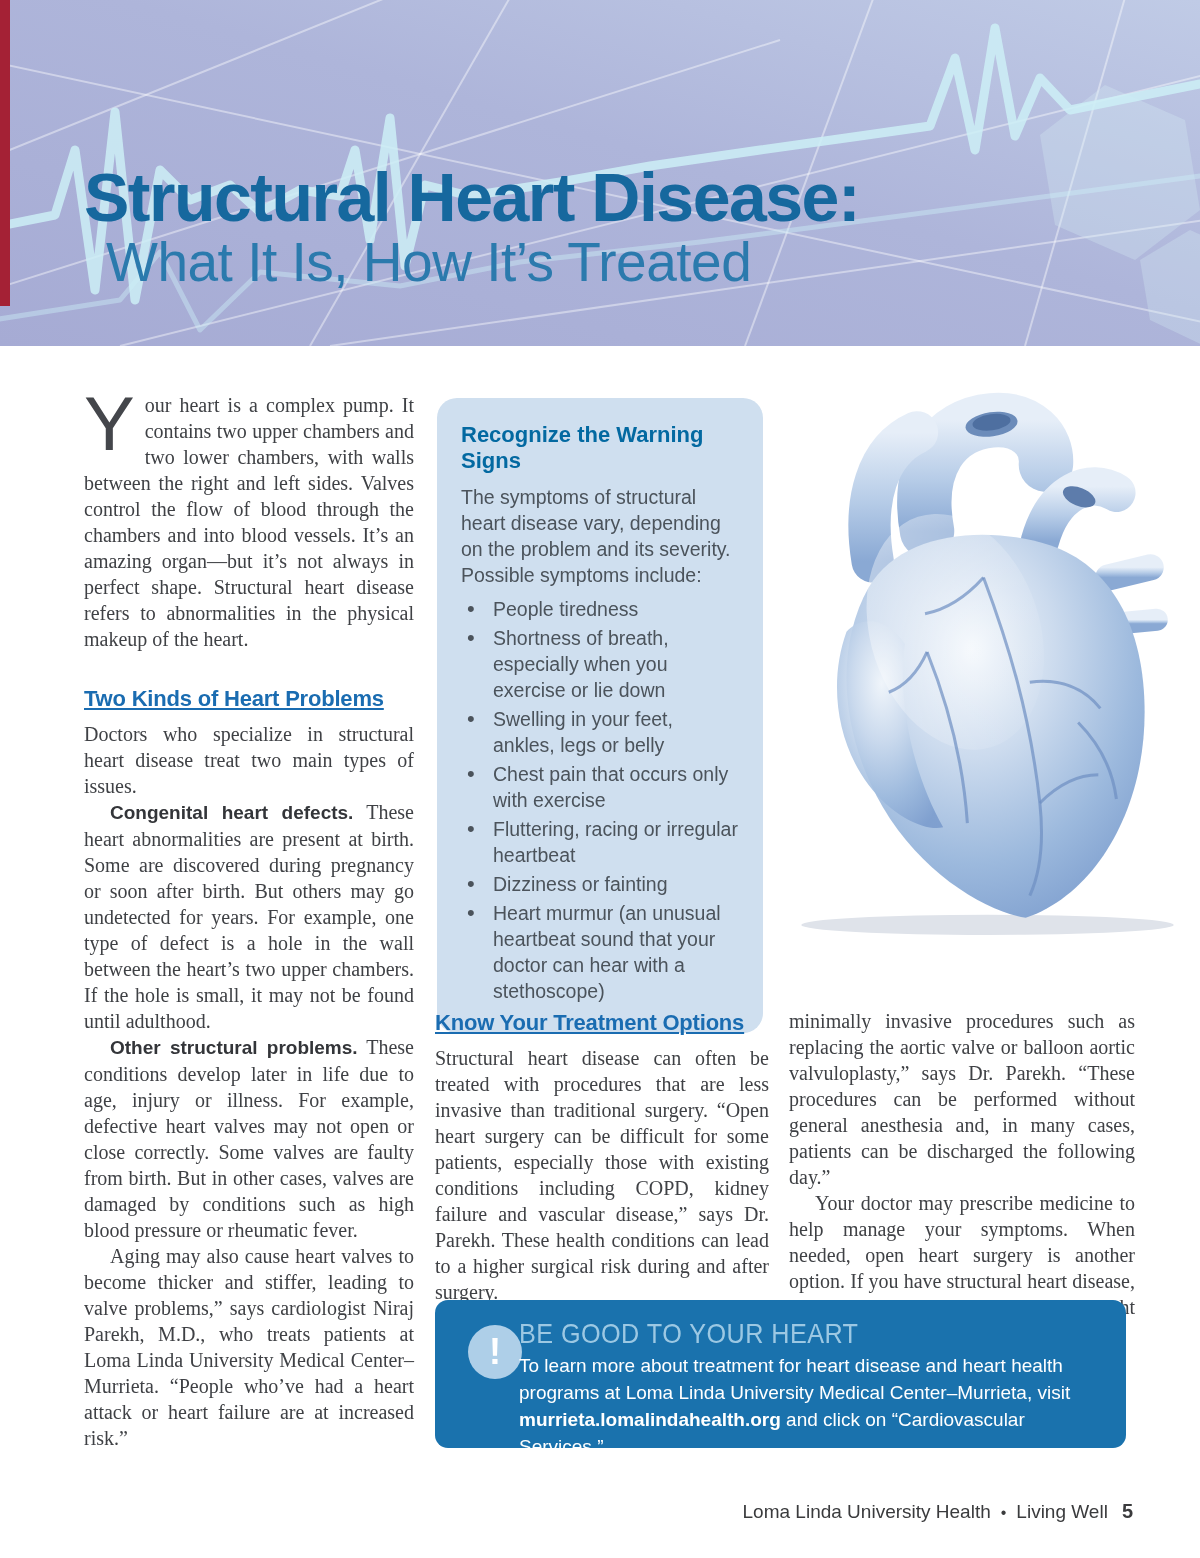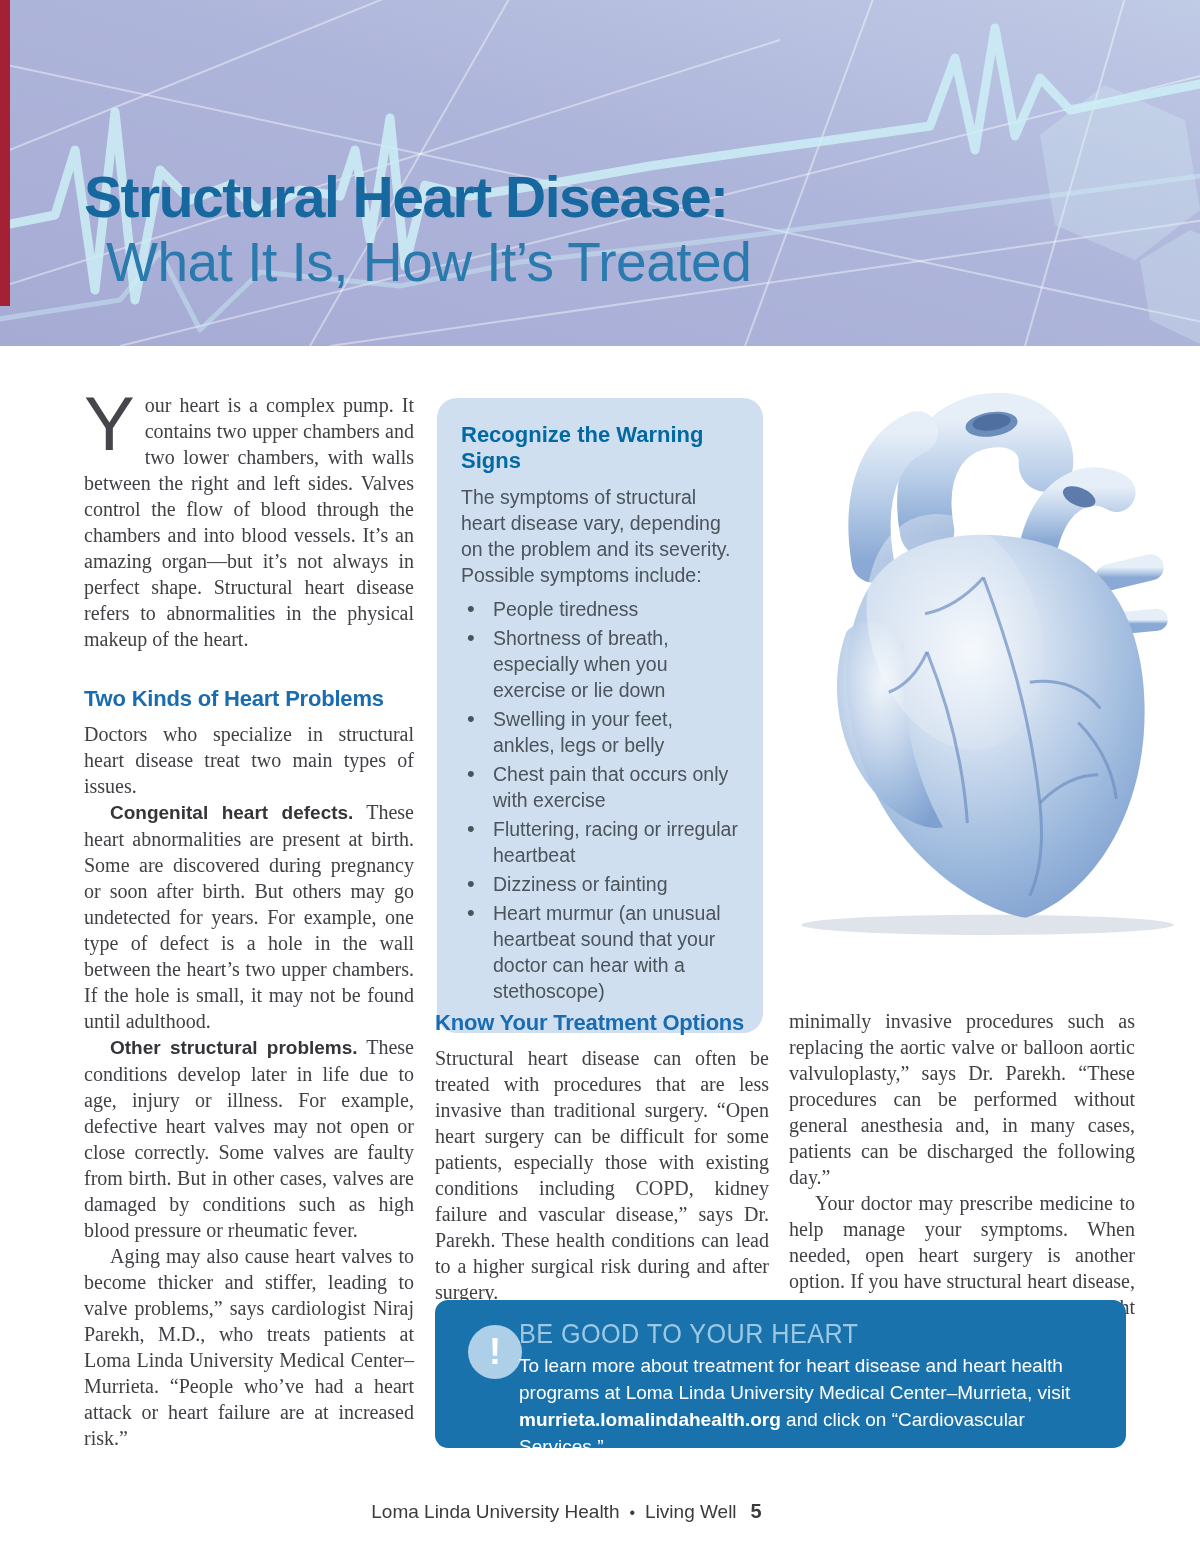--- a/index.html
+++ b/index.html
@@ -6,35 +6,35 @@
   .page{
     position:relative;width:1200px;height:1558px;margin:0 auto;background:#ffffff;
     overflow:hidden;font-family:"Liberation Sans",sans-serif;
   }
   
   .hero{position:absolute;left:0;top:0;width:1200px;height:346px;overflow:hidden;}
   .hero svg{display:block;width:1200px;height:346px;}
   .red-bar{position:absolute;left:0;top:0;width:10px;height:306px;background:#a42135;}
   .hero-title{position:absolute;left:84px;top:166px;}
   .hero-title .t1{
-    font-family:"Liberation Sans",sans-serif;font-weight:700;font-size:57px;
+    font-family:"Liberation Sans",sans-serif;font-weight:700;font-size:68px;
     color:#16689e;letter-spacing:-1.5px;line-height:62px;
   }
   .hero-title .t2{
     font-family:"Liberation Sans",sans-serif;font-weight:400;font-size:55px;
     color:#2b7aad;letter-spacing:-0.5px;line-height:60px;margin-top:4px;margin-left:22px;
   }
   
   .serif{font-family:"Liberation Serif",serif;font-size:20px;line-height:26px;color:#3f4145;text-align:justify;}
   .serif p{margin:0;}
   .indent{text-indent:26px;}
   .lead-bold{font-family:"Liberation Sans",sans-serif;font-weight:700;color:#333539;font-size:19px;}
   h3.sec{
     font-family:"Liberation Sans",sans-serif;font-weight:700;font-size:22px;
-    color:#1a6cb1;margin:34px 0 9px 0;letter-spacing:-0.2px;text-align:left;
+    color:#1a6cb1;margin:34px 0 9px 0;letter-spacing:-0.2px;text-align:left;text-decoration:underline;
   }
   .col-left{position:absolute;left:84px;top:392px;width:330px;}
   .dropcap{
     float:left;font-family:"Liberation Sans",sans-serif;font-weight:400;
     font-size:76px;line-height:56px;padding:4px 10px 0 0;color:#44464b;
   }
   
   .warn-box{
     position:absolute;left:437px;top:398px;width:326px;box-sizing:border-box;
     background:#cfdfef;border-radius:20px;padding:24px 24px 26px 24px;
@@ -70,21 +70,21 @@
     font-size:28px;font-weight:400;color:#9cc8e3;letter-spacing:0.5px;
     transform:scaleX(0.9);transform-origin:left center;white-space:nowrap;
   }
   .callout .c-text{
     position:absolute;left:84px;top:52px;width:576px;
     font-family:"Liberation Sans",sans-serif;font-size:19px;line-height:27px;color:#ffffff;
   }
   .callout .c-text b{font-weight:700;}
   
   .footer{
-    position:absolute;left:0;top:1500px;width:1133px;text-align:center;
+    position:absolute;left:0;top:1500px;width:1133px;text-align:right;
     font-family:"Liberation Sans",sans-serif;font-size:19px;color:#3a3b3d;
   }
   .footer .sep{margin:0 10px;font-size:16px;}
   .footer .pnum{font-weight:700;margin-left:14px;font-size:20px;}
 </style>
 </head>
 <body>
 
 <div class="page">
 

